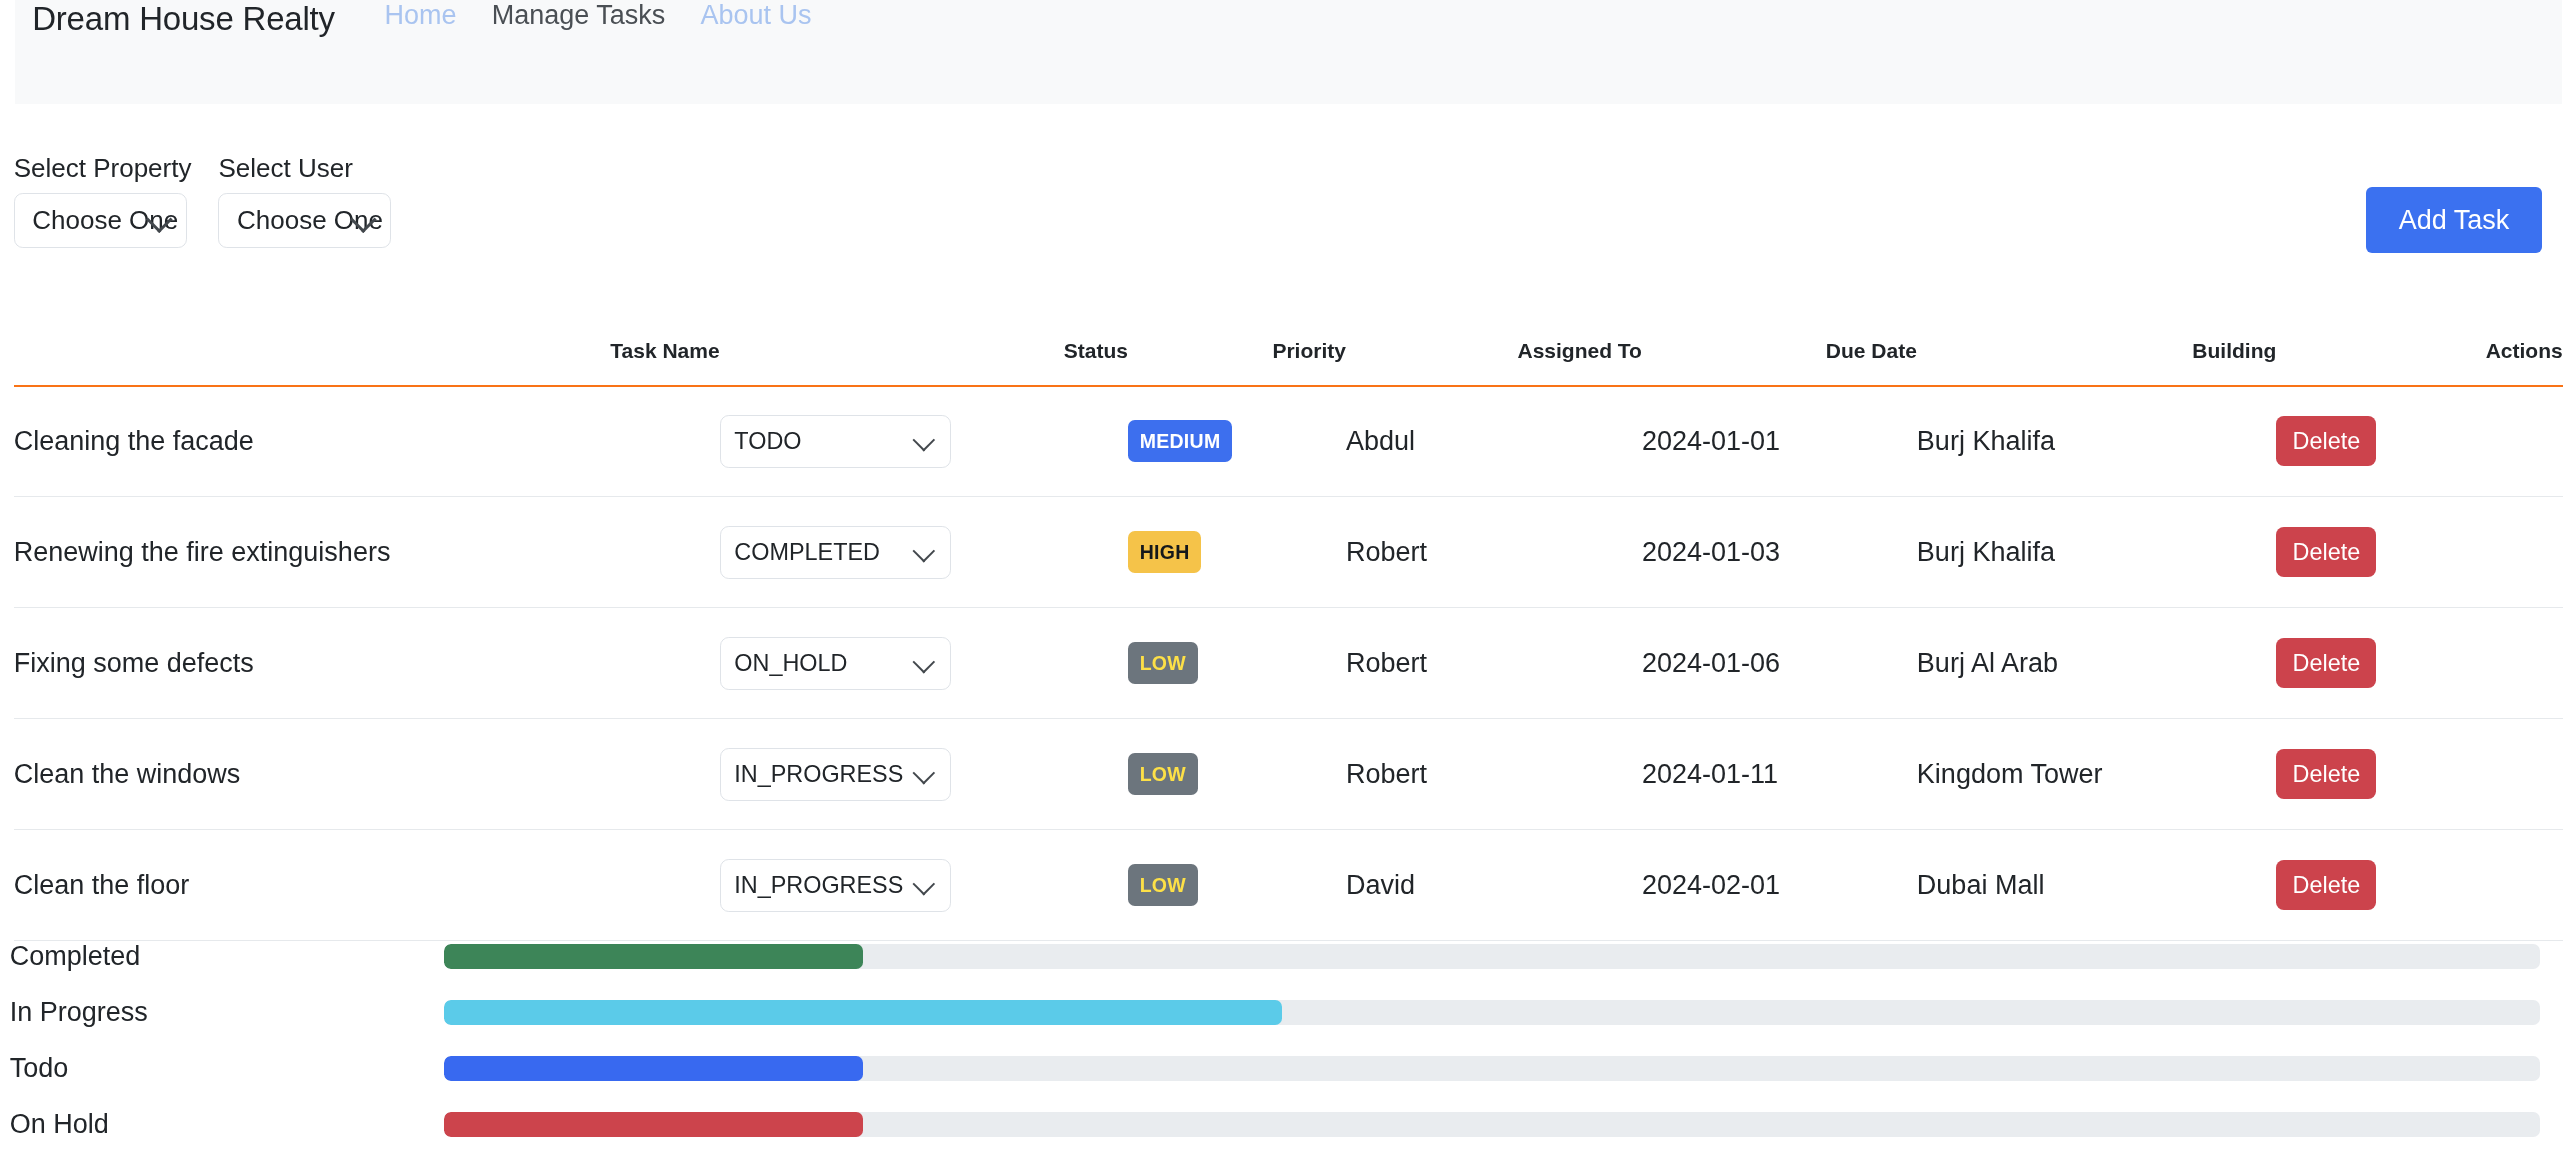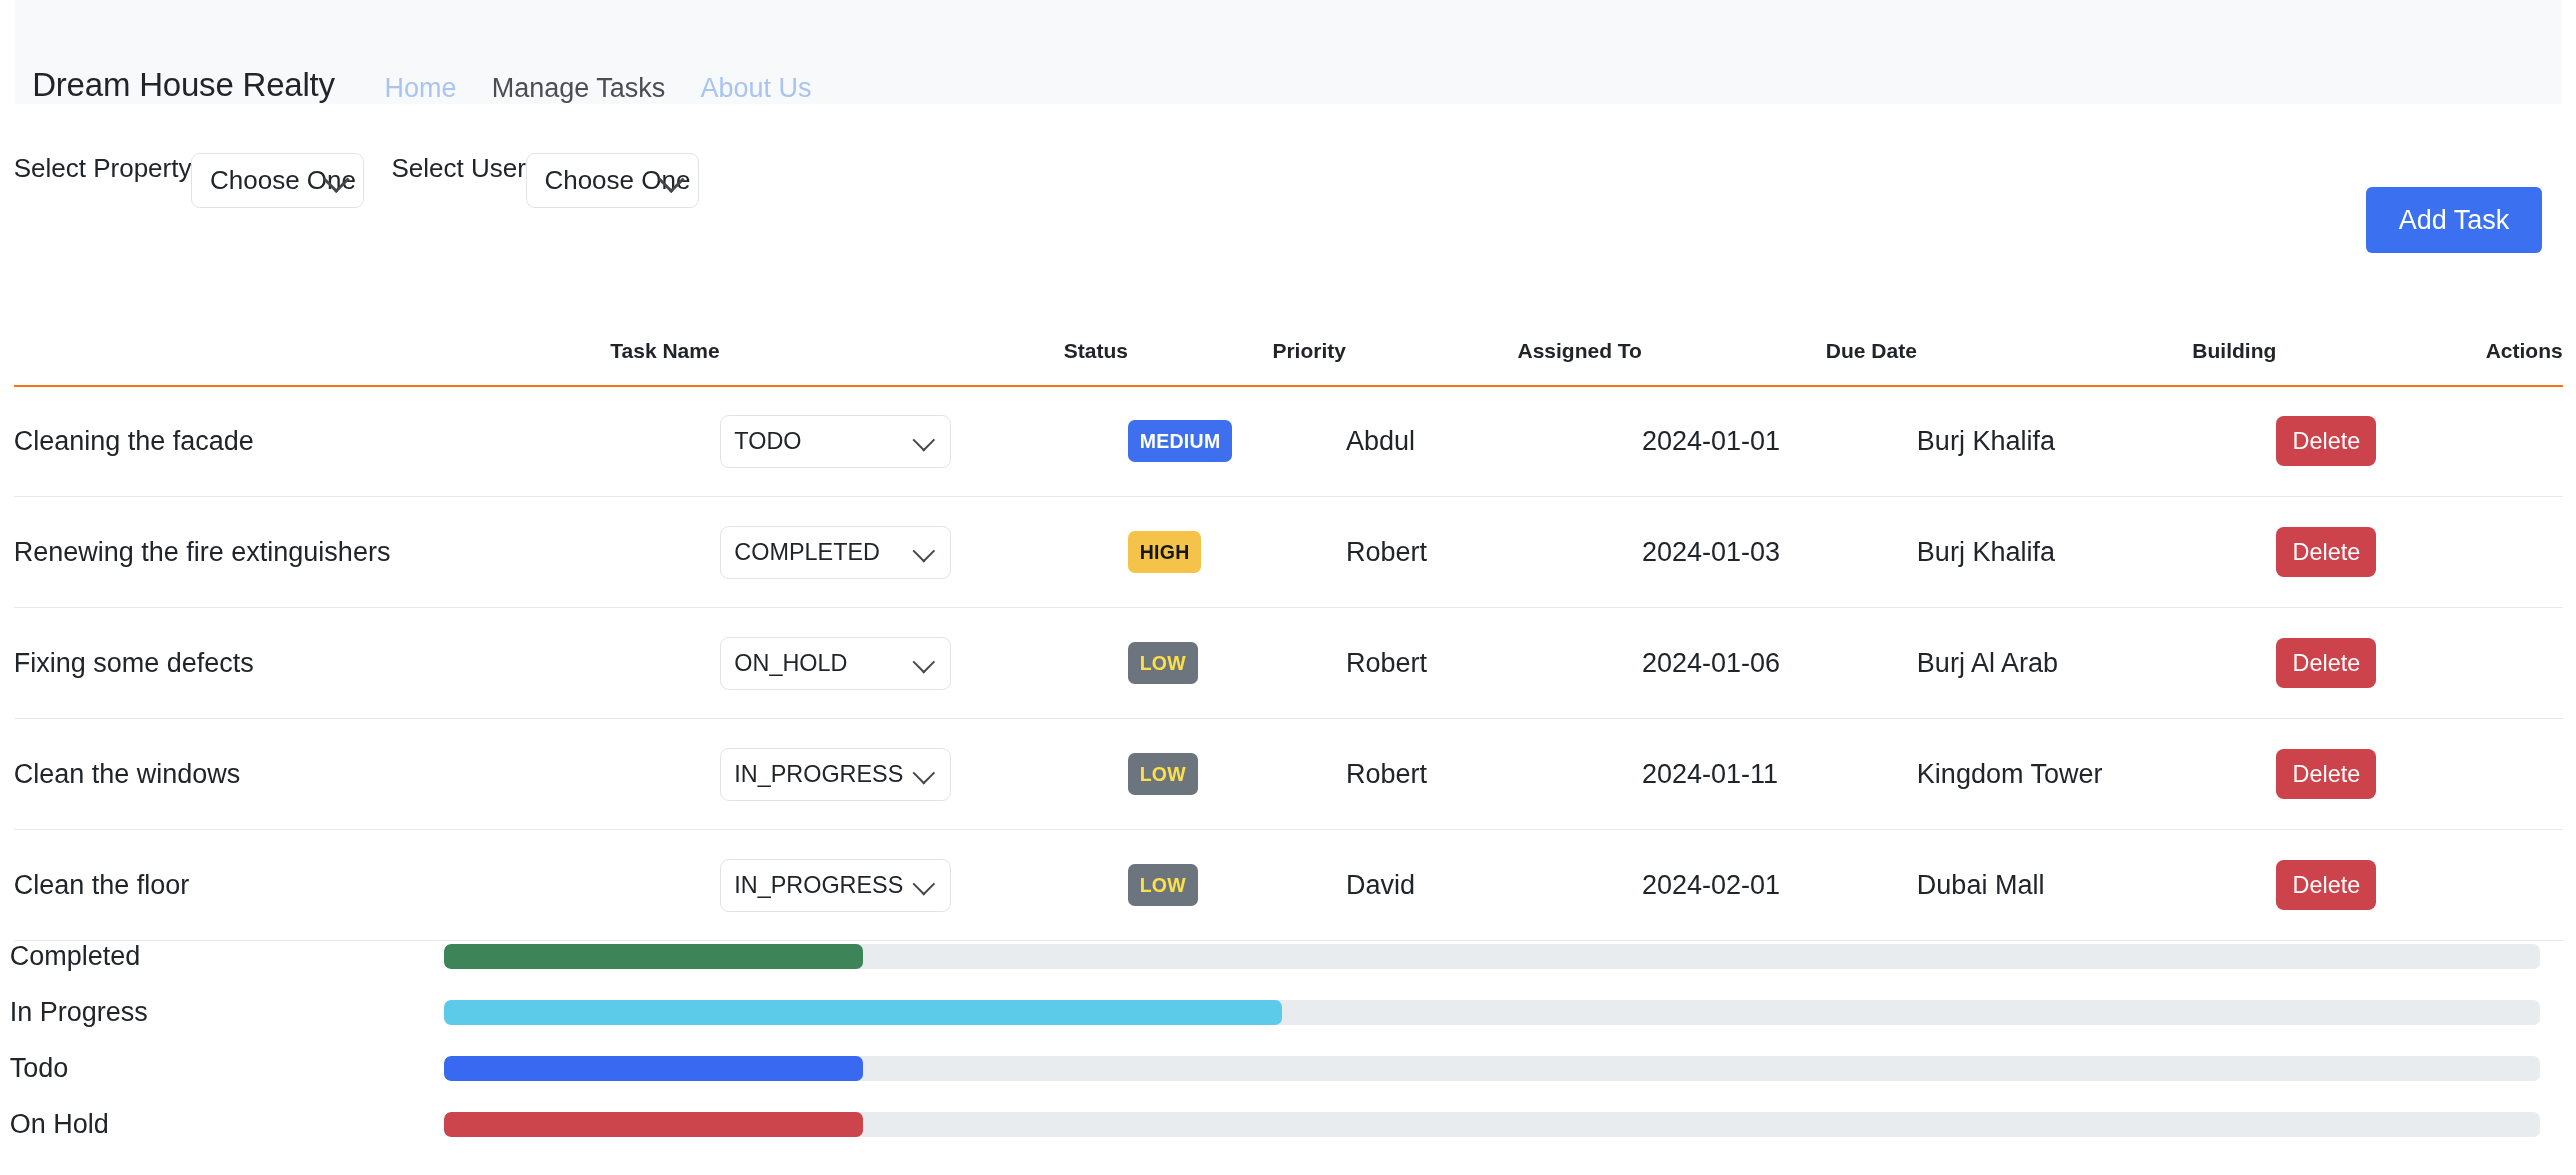--- a/index.html
+++ b/index.html
@@ -10,21 +10,21 @@
     font-family: "Liberation Sans", sans-serif;
     color: #212529;
     overflow: hidden;
   }
 
   
   .navbar {
     position: absolute;
     left: 14.6px; top: 0; width: 2547px; height: 104px;
     background: #f8f9fa;
-    display: flex; align-items: flex-end;
+    display: flex; align-items: flex-start;
   }
   .brand {
     font-size: 33px;
     color: #212529;
     margin-left: 17.6px;
     white-space: nowrap;
     letter-spacing: -0.2px;
   }
   .nav-links { display: flex; align-items: center; margin-left: 32px; gap: 0; }
   .nav-link {
@@ -36,21 +36,21 @@
   }
   .nav-link.muted   { color: #a9c4f0; }
   .nav-link.dark    { color: #4a4f54; }
 
   
   .filters {
     position: absolute;
     left: 13.7px; top: 153px;
     display: flex; align-items: flex-start; gap: 27px;
   }
-  .filter-group { display: flex; flex-direction: row; }
+  .filter-group { display: flex; flex-direction: column; }
   .filter-label {
     font-size: 26px;
     color: #212529;
     margin-bottom: 8.8px;
     white-space: nowrap;
   }
   .select-box {
     position: relative;
     height: 55px;
     border: 1.5px solid #dfe3e8;

